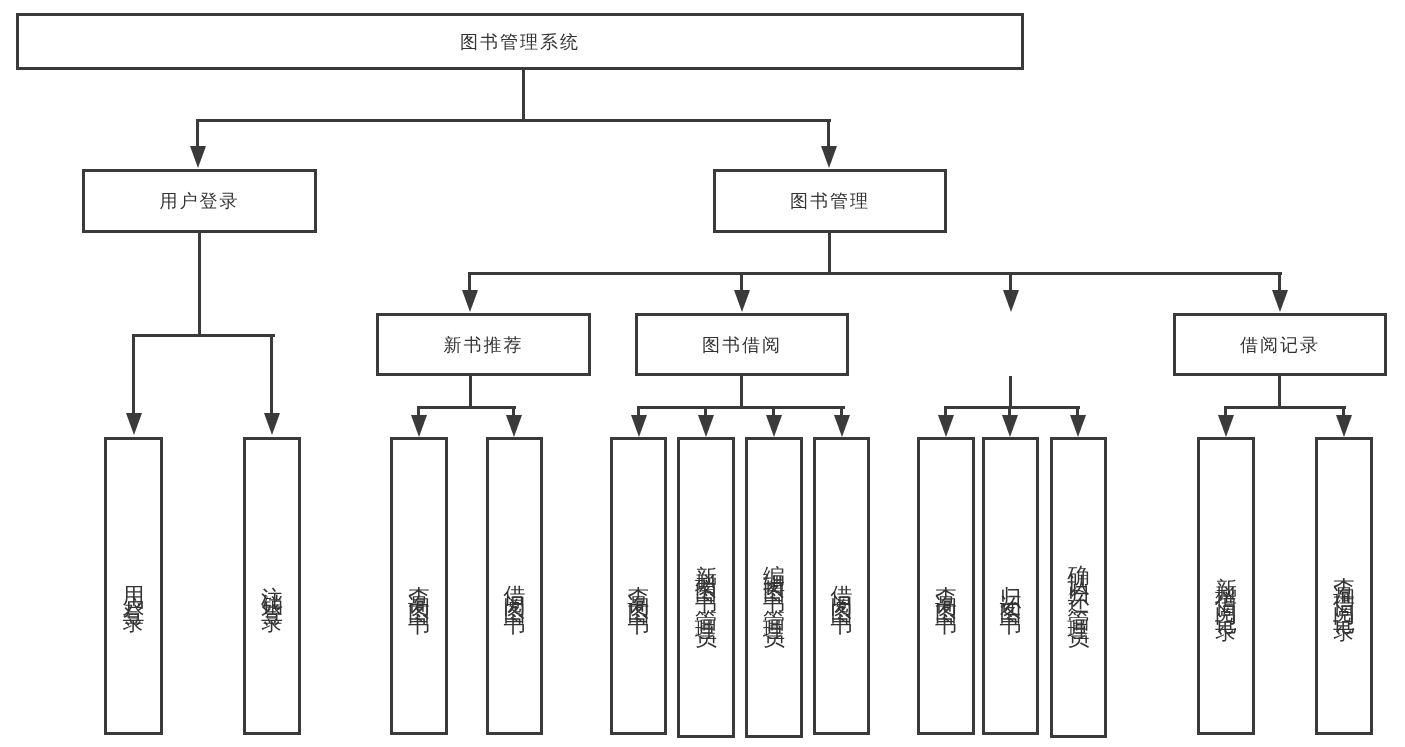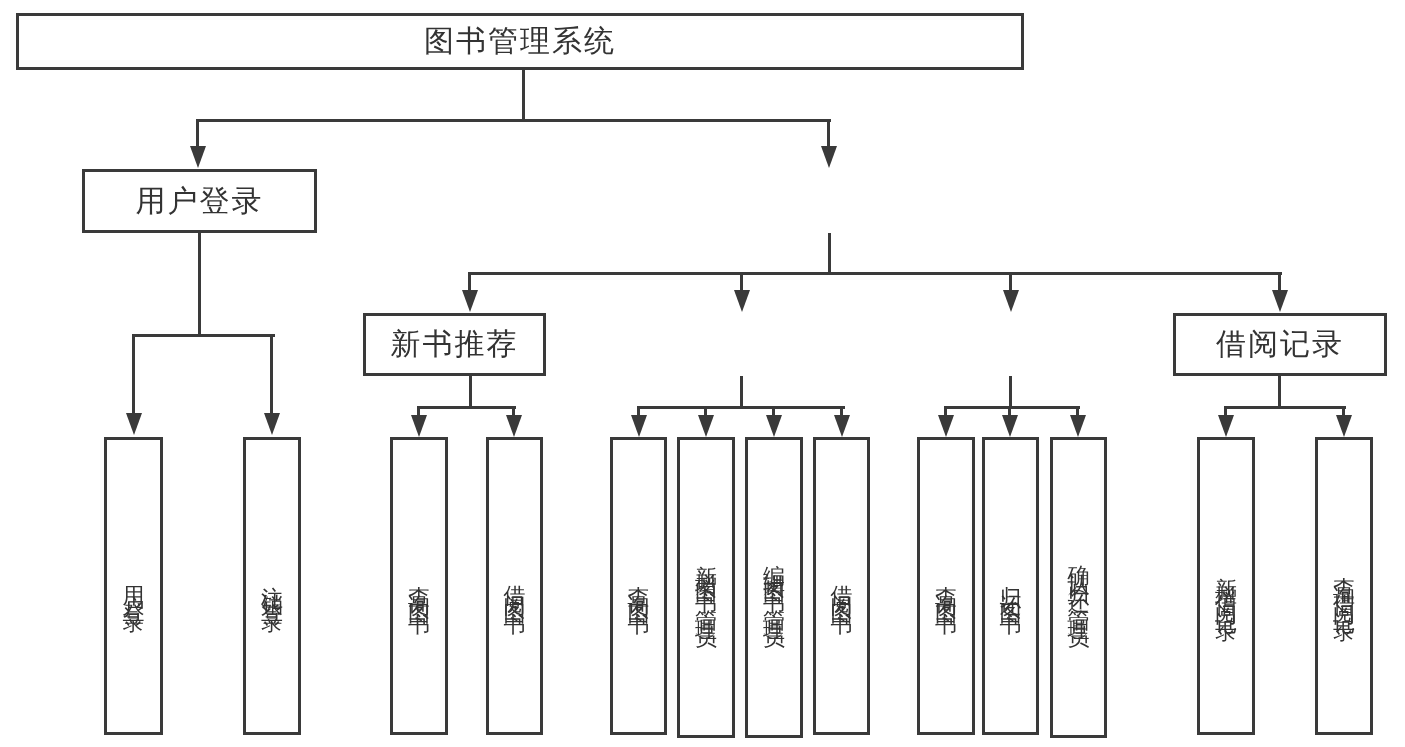--- a/index.html
+++ b/index.html
@@ -18,21 +18,21 @@
     color:var(--text);
   }
   .box{
     position:absolute;
     box-sizing:border-box;
     border:3px solid var(--line);
     background:#fff;
     display:flex;
     align-items:center;
     justify-content:center;
-    font-size:30px;
+    font-size:18px;
     letter-spacing:2px;
     color:var(--text);
     white-space:nowrap;
   }
   .vbox{
     writing-mode:vertical-rl;
     text-orientation:mixed;
     font-size:22px;
     letter-spacing:9px;
     line-height:1.1;
@@ -66,22 +66,24 @@
   }
 </style>
 </head>
 <body>
 
 <div class="stage">
 
   <div class="box" style="left:16px;top:13px;width:1008px;height:57px">图书管理系统</div>
 
   <div class="box" style="left:82px;top:169px;width:235px;height:64px">用户登录</div>
+  <div class="box" style="left:713px;top:169px;width:234px;height:64px">图书管理</div>
 
-  <div class="box" style="left:363px;top:313px;width:183px;height:63px">新书推荐</div>
+  <div class="box" style="left:376px;top:313px;width:215px;height:63px">新书推荐</div>
+  <div class="box" style="left:635px;top:313px;width:214px;height:63px">图书借阅</div>
   <div class="box" style="left:1173px;top:313px;width:214px;height:63px">借阅记录</div>
 
   <div class="box vbox" style="left:104px;top:437px;width:59px;height:298px">用户登录</div>
   <div class="box vbox" style="left:243px;top:437px;width:58px;height:298px">注销登录</div>
 
   <div class="box vbox" style="left:390px;top:437px;width:58px;height:298px">查询图书</div>
   <div class="box vbox" style="left:486px;top:437px;width:57px;height:298px">借阅图书</div>
 
   <div class="box vbox" style="left:610px;top:437px;width:57px;height:298px">查询图书</div>
   <div class="box vbox" style="left:677px;top:437px;width:58px;height:301px">新增图书（管理员）</div>

